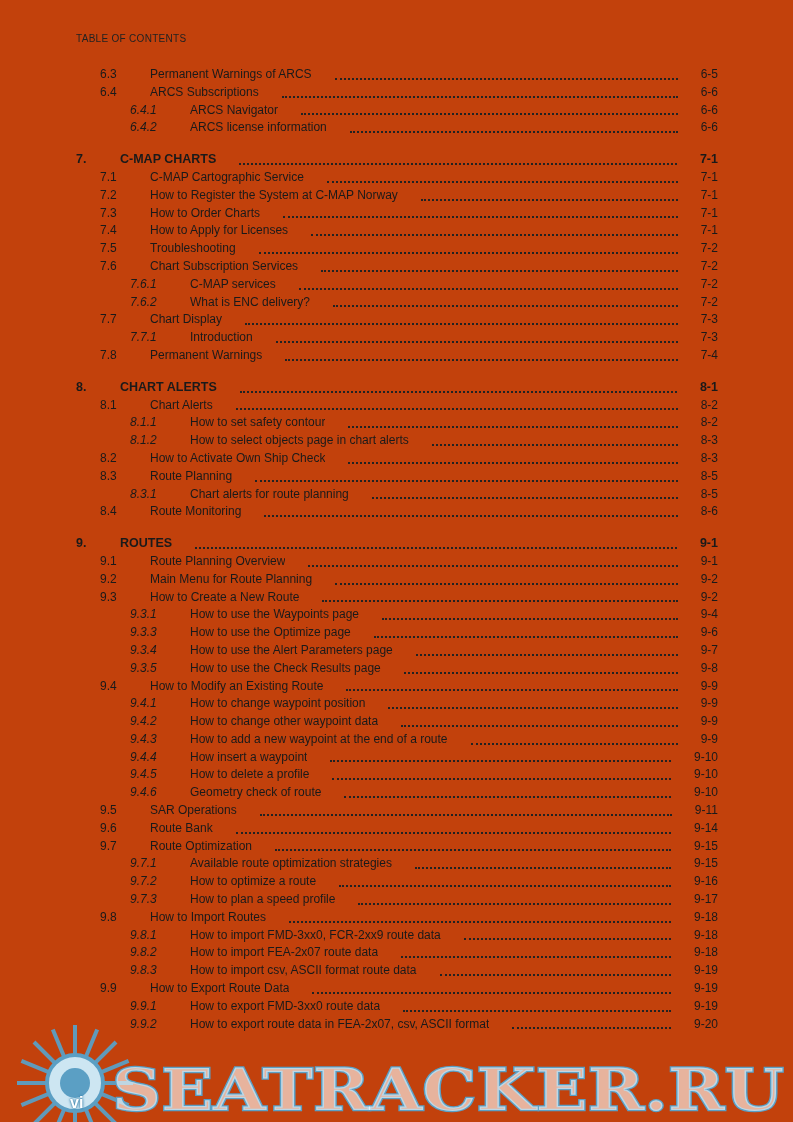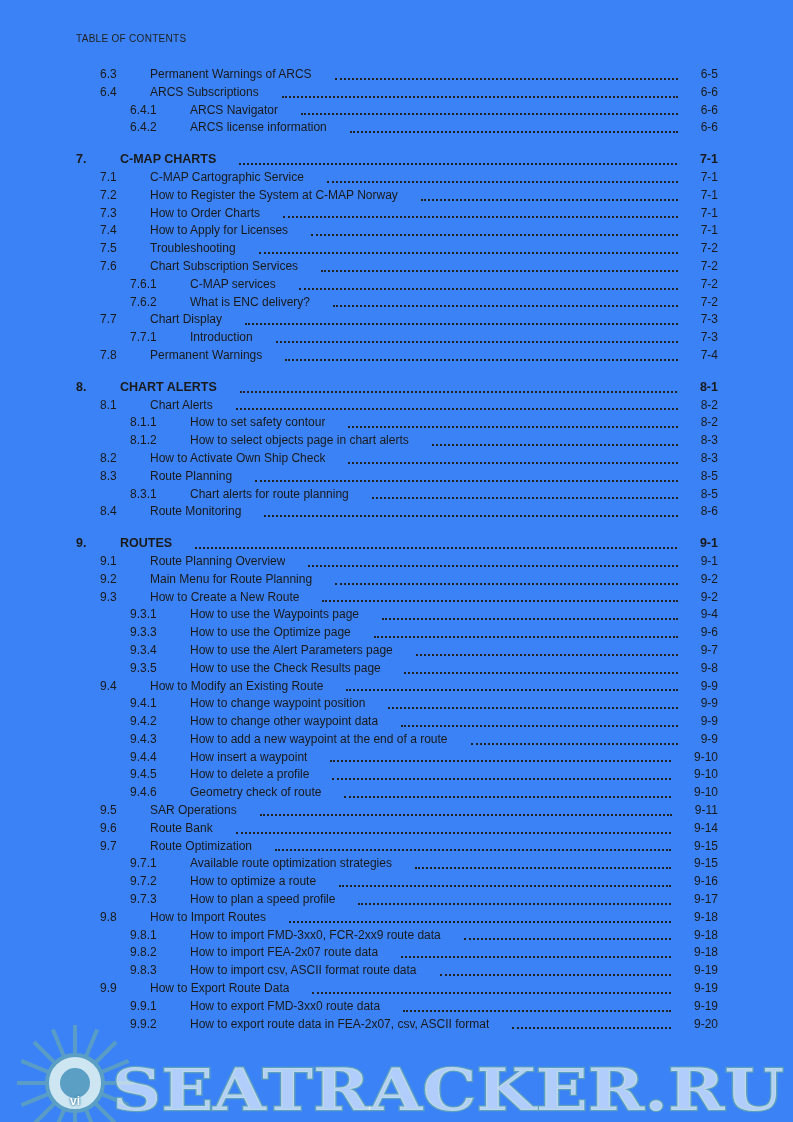--- a/index.html
+++ b/index.html
@@ -1,21 +1,21 @@
 <!DOCTYPE html>
 <html><head>
 <meta charset="utf-8">
 <style>
   * { margin: 0; padding: 0; box-sizing: border-box; }
   html, body { background: #ffffff; }
   .page {
     position: relative;
     width: 793px;
     height: 1122px;
-    background: #3b82f6;
+    background: #c2410c;
     overflow: hidden;
     font-family: "Liberation Sans", sans-serif;
     color: #1a1a1a;
   }
   .header {
     position: absolute;
     left: 76px;
     top: 33px;
     font-size: 10px;
     letter-spacing: 0.3px;
@@ -44,36 +44,36 @@
     border-bottom: 2px dotted #222222;
     margin: 0 3px 4px 3px;
     min-width: 12px;
   }
   .toc-row .pg { flex: 0 0 auto; }
   .lvl1 { font-weight: 700; font-size: 12.5px; }
   .lvl1 .num { width: 24px; }
   .lvl2 { padding-left: 24px; }
   .lvl2 .num { width: 30px; }
   .lvl3 { padding-left: 54px; }
-  .lvl3 .num { width: 40px; }
+  .lvl3 .num { width: 40px; font-style: italic; }
   .watermark-svg {
     position: absolute;
     left: 0;
     top: 1018px;
     z-index: 2;
     pointer-events: none;
   }
   .pageno {
     position: absolute;
     left: 70px;
     top: 1094px;
     z-index: 3;
     color: #ffffff;
     font-weight: 700;
-    font-size: 12px;
+    font-size: 16px;
     text-shadow: 0 0 3px #2f7ba6, 0 0 2px #2f7ba6;
   }
 </style>
 </head>
 <body>
 
 <div class="page">
 
   <div class="header">TABLE OF CONTENTS</div>
 

